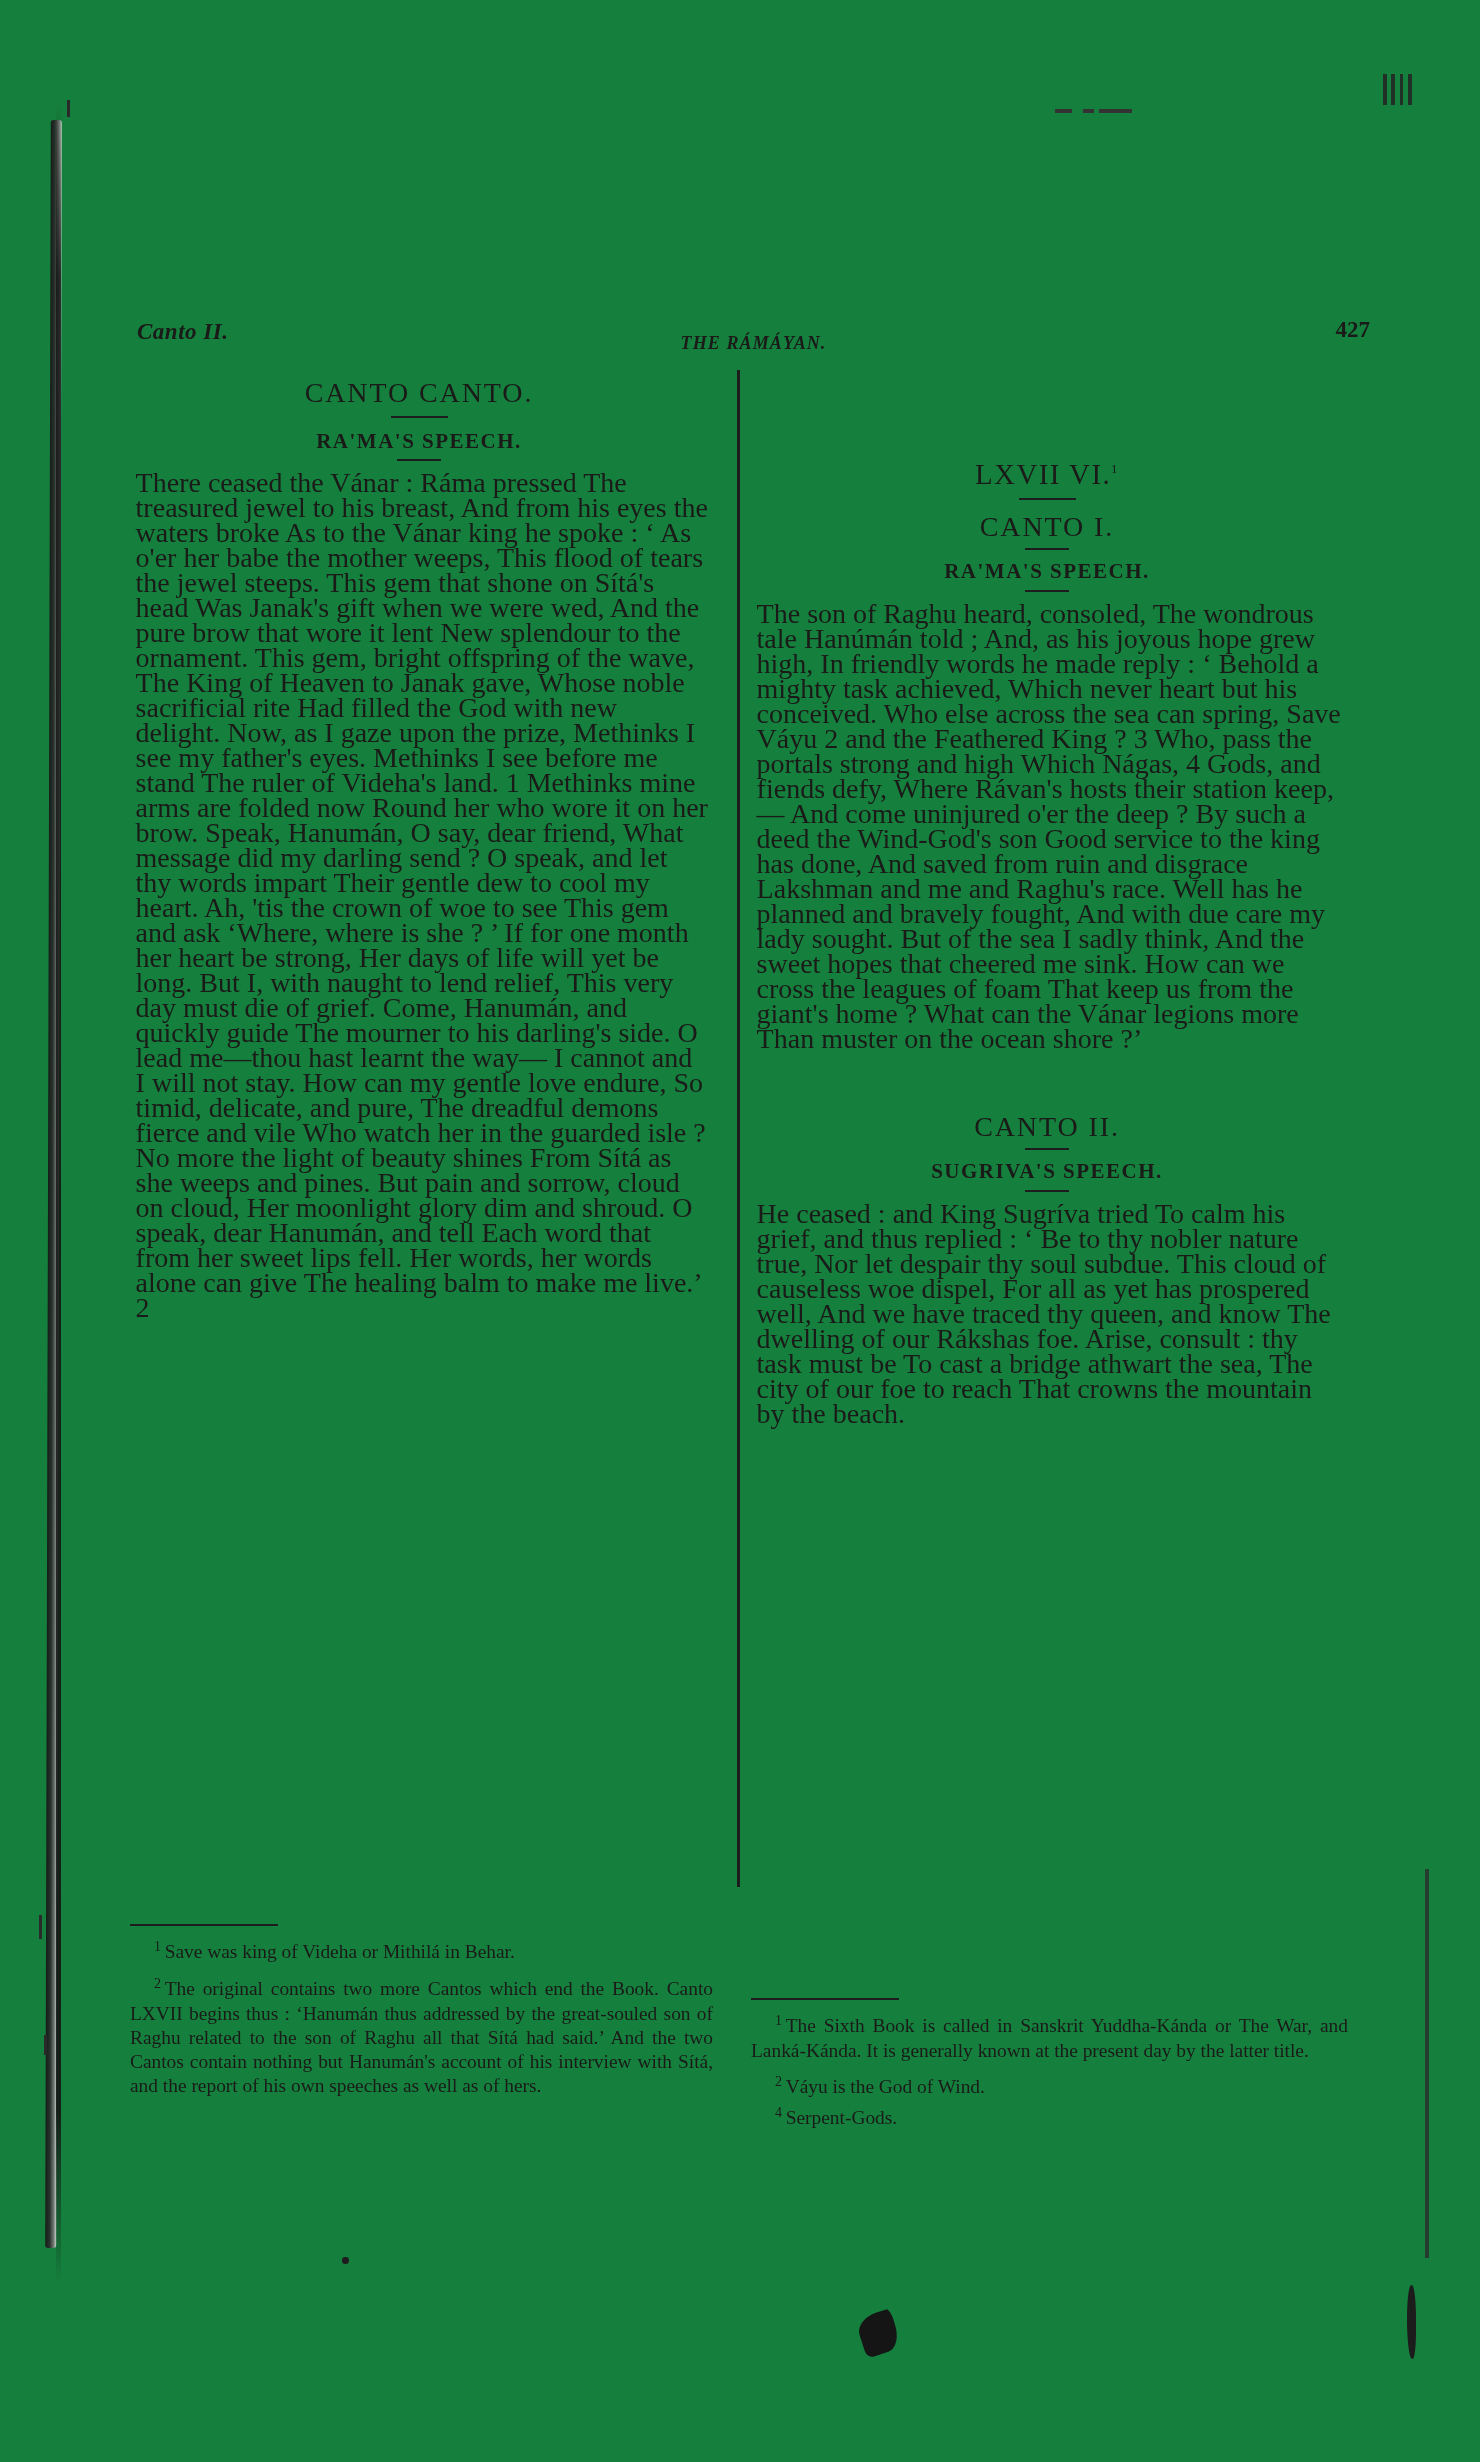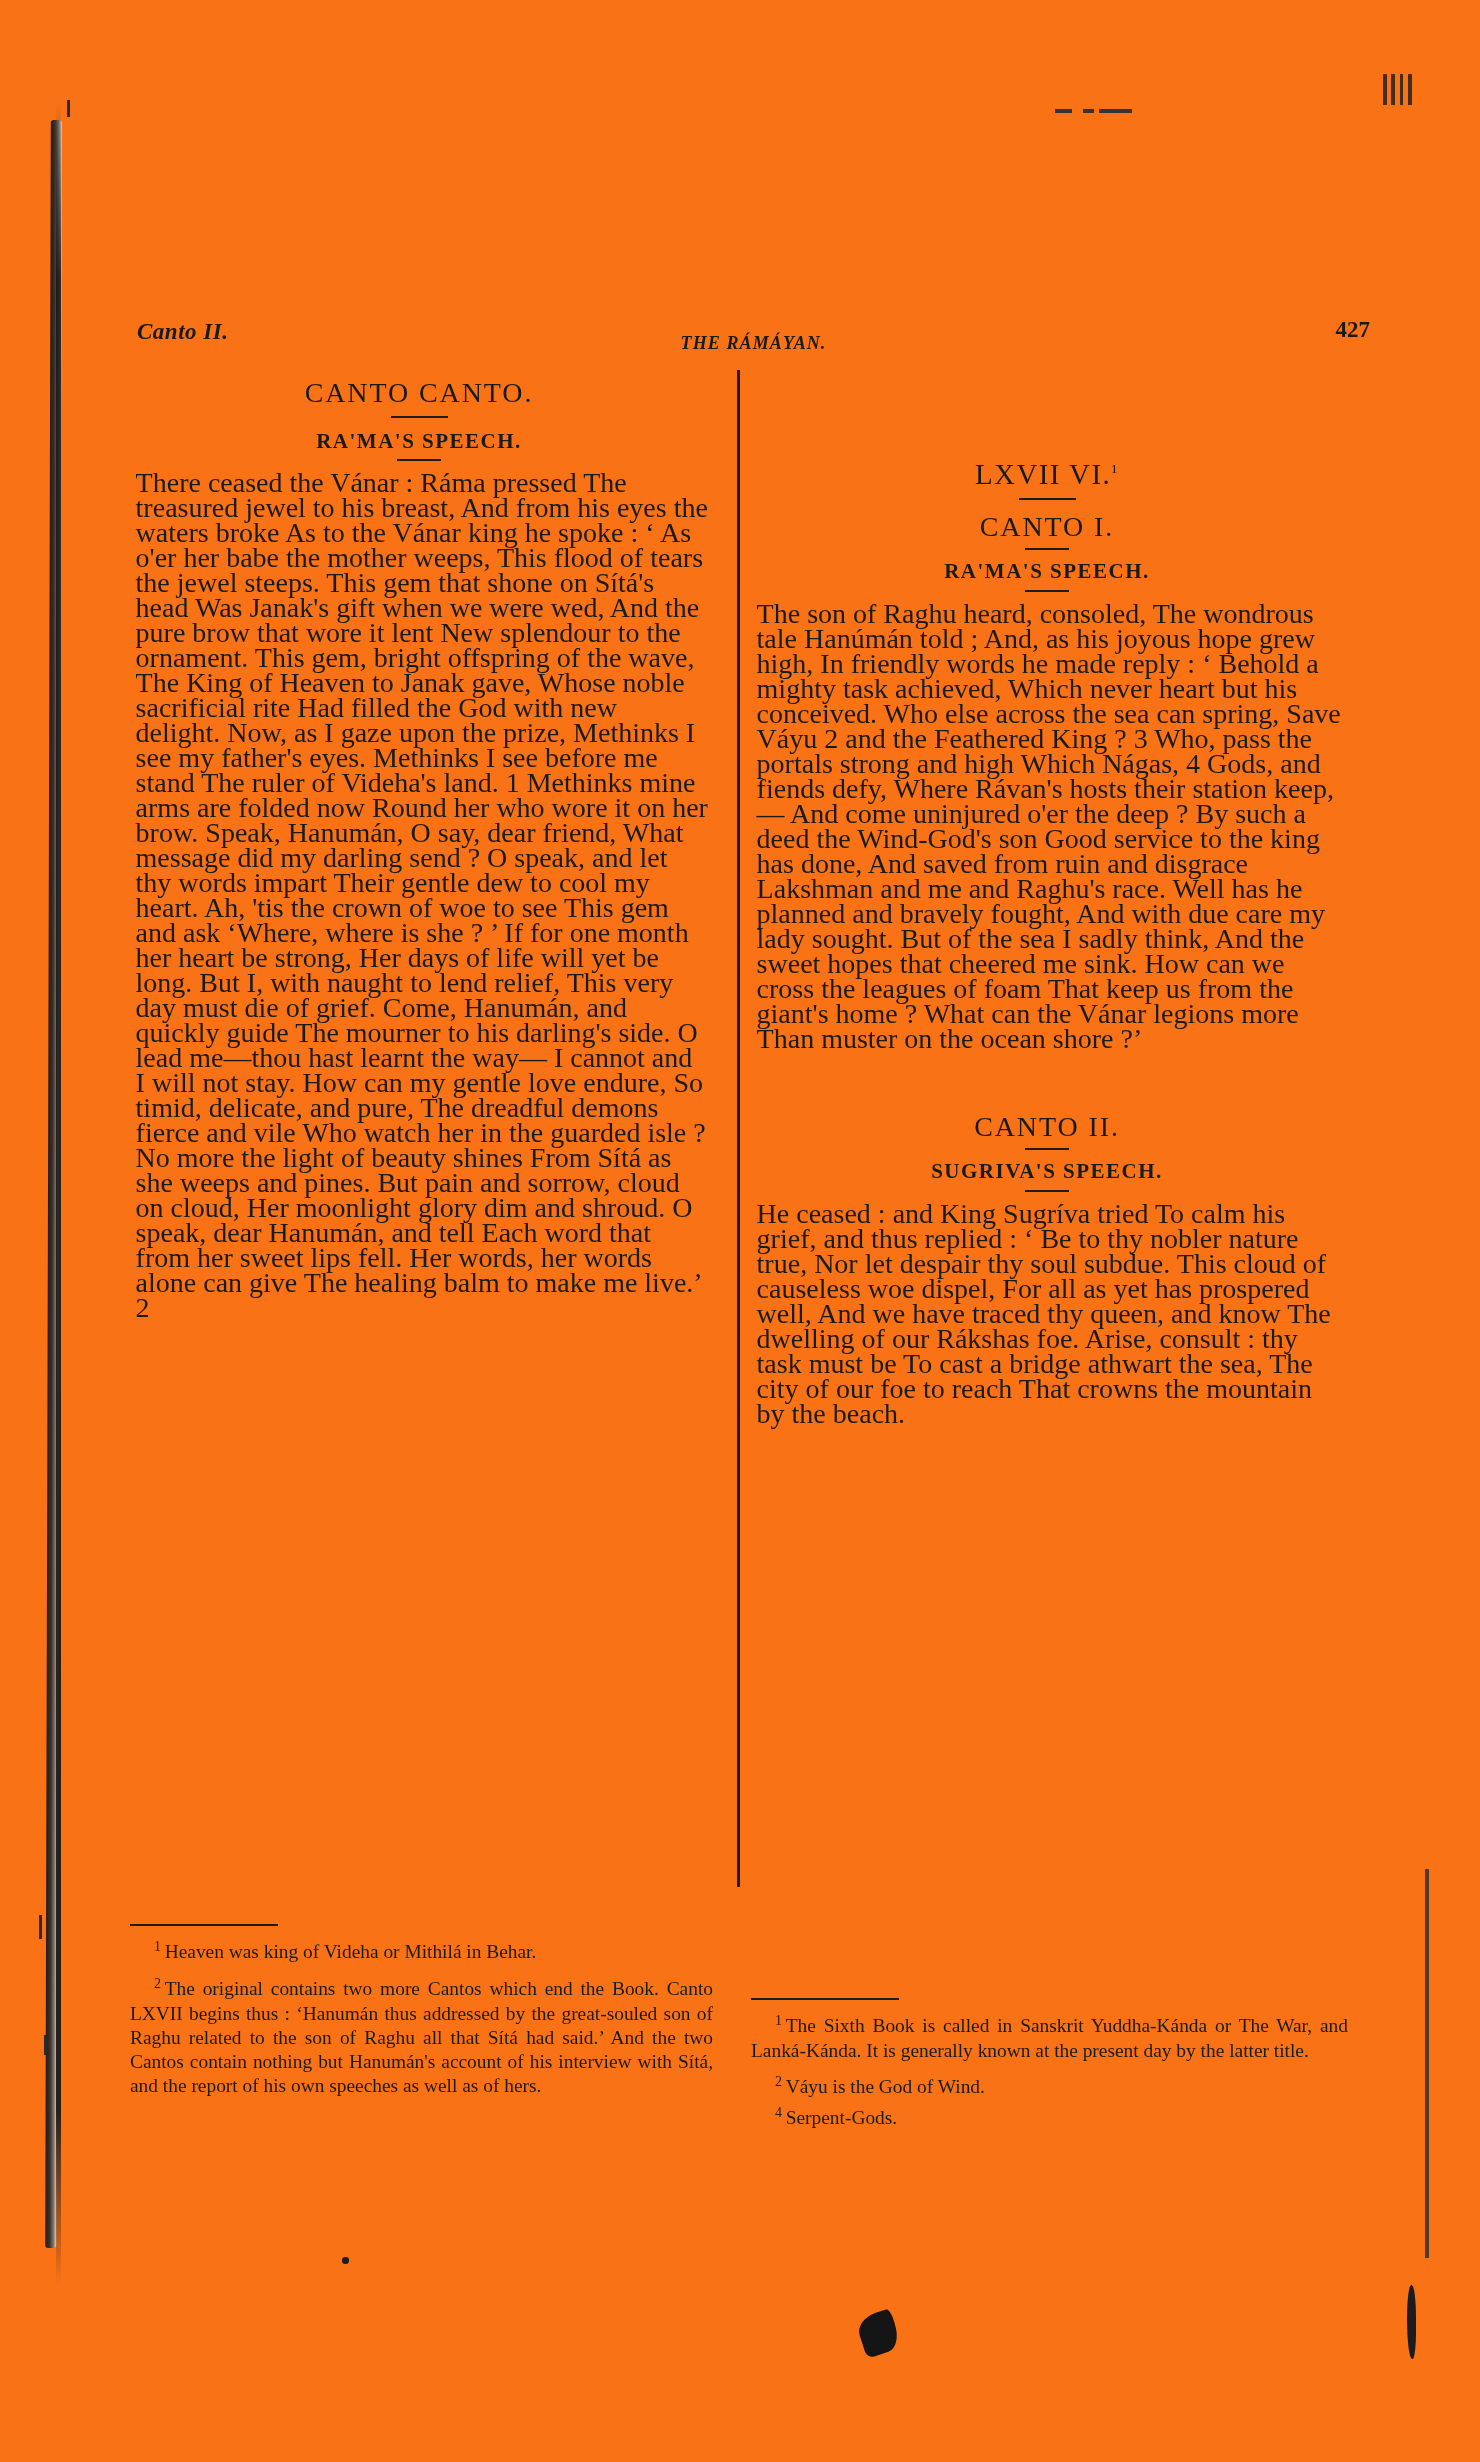--- a/index.html
+++ b/index.html
@@ -4,21 +4,21 @@
 <style>
   html, body {
     margin: 0;
     padding: 0;
     background: #ffffff;
   }
   .page {
     position: relative;
     width: 1481px;
     height: 2462px;
-    background: #f97316;
+    background: #15803d;
     overflow: hidden;
     font-family: "Liberation Serif", serif;
     color: #1a1a18;
   }
   
   .binding-left {
     position: absolute;
     left: 48px;
     top: 120px;
     width: 11px;
@@ -303,21 +303,21 @@
 Her moonlight glory dim and shroud.
 O speak, dear Hanumán, and tell
 Each word that from her sweet lips fell.
 Her words, her words alone can give
 The healing balm to make me live.’ 2</div>
   </div>
 
   <div class="footnotes fn-left">
     <div class="fn-rule"></div>
     <p class="fn">
-      <span class="mk">1</span><span>Heaven was king of Videha or Mithilá in Behar.</span>
+      <span class="mk">1</span><span>Save was king of Videha or Mithilá in Behar.</span>
     </p>
     <p class="fn">
       <span class="mk">2</span><span>The original contains two more Cantos which end the Book. Canto LXVII begins thus : ‘Hanumán thus addressed by the great-souled son of Raghu related to the son of Raghu all that Sítá had said.’ And the two Cantos contain nothing but Hanumán's account of his interview with Sítá, and the report of his own speeches as well as of hers.</span>
     </p>
   </div>
 
   <div class="col col-right">
     <div style="height:81px"></div>
     <div class="canto-title book"><span>LXVII VI.</span><span class="sup">1</span></div>
     <div class="rule-short"></div>

